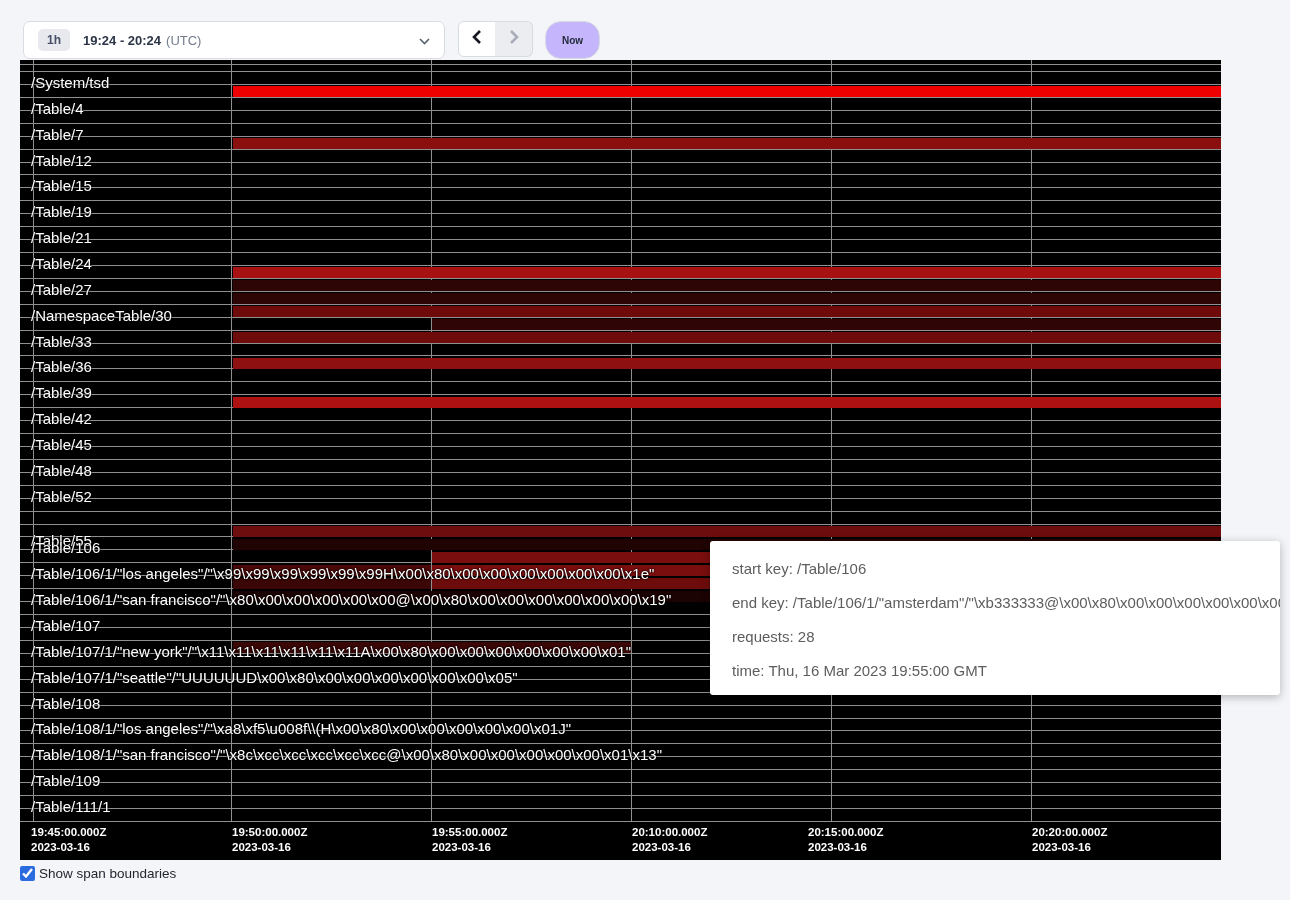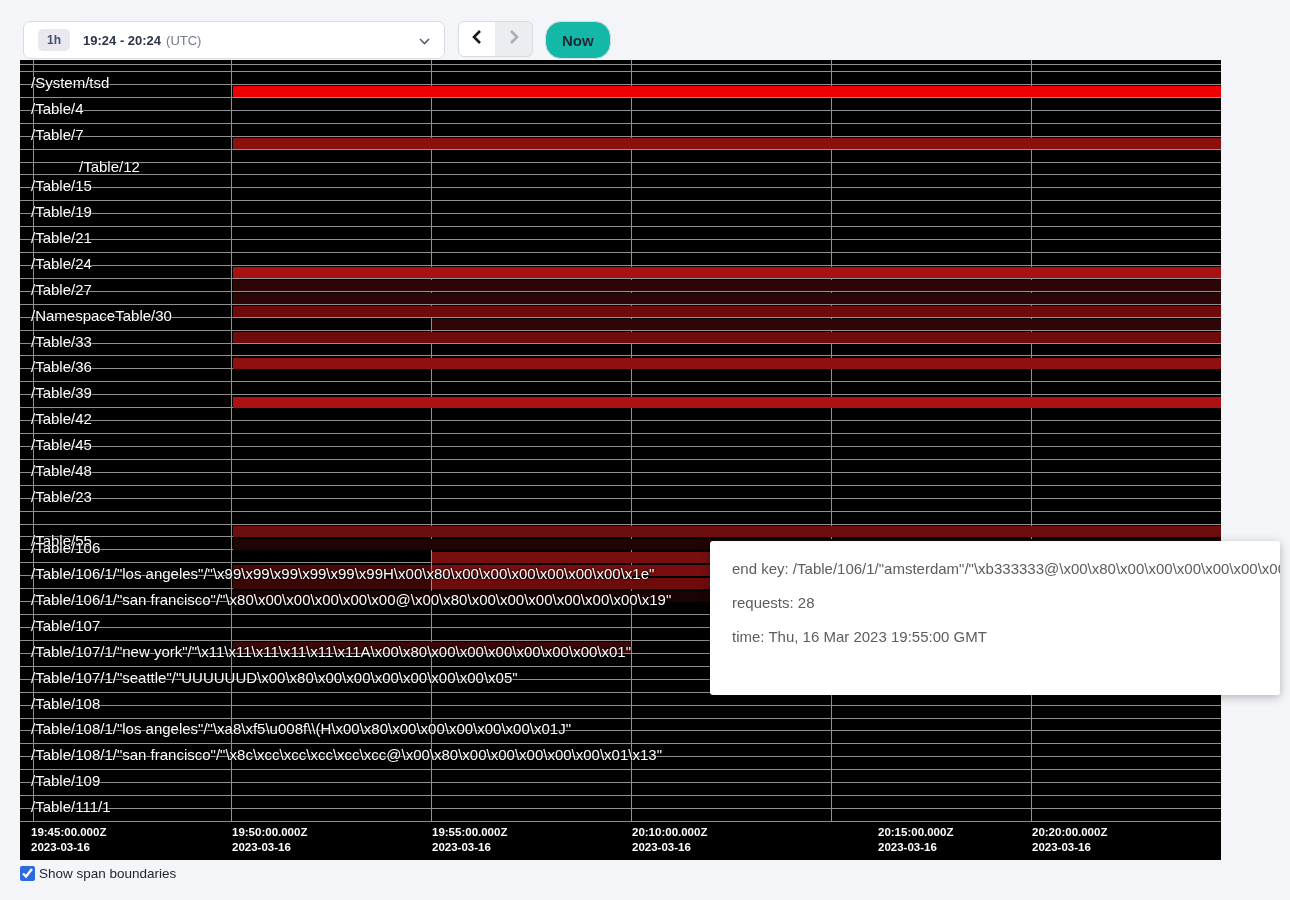--- a/index.html
+++ b/index.html
@@ -11,22 +11,22 @@
     border:1px solid #d9dbe4;border-radius:7px;display:flex;align-items:center;cursor:pointer;}
   .timesel .badge{margin-left:14px;background:#e7e9ef;color:#475066;font-size:12px;font-weight:700;
     padding:4px 9px;border-radius:5px;}
   .timesel .range{margin-left:13px;font-size:13px;color:#2c3547;font-weight:700;}
   .timesel .zone{margin-left:5px;font-size:13px;color:#737b8d;font-weight:400;}
   .timesel .chev{margin-left:auto;margin-right:14px;color:#565f70;}
   .segbtn{position:absolute;top:21px;width:38px;height:36px;box-sizing:border-box;background:#fff;
     border:1px solid #d7dae1;display:flex;align-items:center;justify-content:center;cursor:pointer;}
   .seg-prev{left:458px;border-radius:6px 0 0 6px;}
   .seg-next{left:495px;border-radius:0 6px 6px 0;background:#ebedf1;border-left:none;}
-  .nowbtn{position:absolute;left:545px;top:21px;height:36px;padding:0 16px;background:#14b8a6;
-    border:1px solid #d7dae1;border-radius:16px;font-size:15px;font-weight:700;color:#1f2736;
+  .nowbtn{position:absolute;left:545px;top:21px;height:36px;padding:0 16px;background:#c4b5fd;
+    border:1px solid #d7dae1;border-radius:16px;font-size:10px;font-weight:700;color:#1f2736;
     display:flex;align-items:center;cursor:pointer;}
 
   
   .canvas{position:absolute;left:20px;top:60px;width:1201px;height:800px;background:#000;}
   .hline{position:absolute;left:0;width:1201px;height:1px;background:#909090;}
   .vline{position:absolute;top:0;width:1px;background:#909090;}
   .band{position:absolute;height:11px;}
   .rowlabel{position:absolute;left:11px;height:13px;line-height:13px;font-size:15px;color:#fff;
     white-space:nowrap;text-shadow:0 0 2px #000,0 0 2px #000;}
   .tick{position:absolute;top:765px;color:#fff;font-size:11.5px;font-weight:700;line-height:15px;
@@ -159,34 +159,34 @@
       <div class="band" style="left: 412px; width: 789px; top: 492px; background: rgb(122, 14, 14);"></div>
       <div class="band" style="left: 213px; width: 198px; top: 505px; background: rgb(74, 8, 8);"></div>
       <div class="band" style="left: 412px; width: 789px; top: 505px; background: rgb(122, 14, 14);"></div>
       <div class="band" style="left: 213px; width: 198px; top: 518px; background: rgb(58, 6, 6);"></div>
       <div class="band" style="left: 412px; width: 789px; top: 518px; background: rgb(110, 12, 12);"></div>
       <div class="band" style="left: 213px; width: 988px; top: 531px; background: rgb(28, 3, 3);"></div>
       <div class="band" style="left: 213px; width: 398px; top: 582px; background: rgb(58, 6, 6);"></div>
       <div class="rowlabel" style="top: 16px;">/System/tsd</div>
       <div class="rowlabel" style="top: 42px;">/Table/4</div>
       <div class="rowlabel" style="top: 68px;">/Table/7</div>
-      <div class="rowlabel" style="top: 100px; margin-left: 48px;">/Table/12</div>
+      <div class="rowlabel" style="top: 94px;">/Table/12</div>
       <div class="rowlabel" style="top: 119px;">/Table/15</div>
       <div class="rowlabel" style="top: 145px;">/Table/19</div>
       <div class="rowlabel" style="top: 171px;">/Table/21</div>
       <div class="rowlabel" style="top: 197px;">/Table/24</div>
       <div class="rowlabel" style="top: 223px;">/Table/27</div>
       <div class="rowlabel" style="top: 249px;">/NamespaceTable/30</div>
       <div class="rowlabel" style="top: 275px;">/Table/33</div>
       <div class="rowlabel" style="top: 300px;">/Table/36</div>
       <div class="rowlabel" style="top: 326px;">/Table/39</div>
       <div class="rowlabel" style="top: 352px;">/Table/42</div>
       <div class="rowlabel" style="top: 378px;">/Table/45</div>
       <div class="rowlabel" style="top: 404px;">/Table/48</div>
-      <div class="rowlabel" style="top: 430px;">/Table/23</div>
+      <div class="rowlabel" style="top: 430px;">/Table/52</div>
       <div class="rowlabel" style="top: 474px;">/Table/55</div>
       <div class="rowlabel" style="top: 481px;">/Table/106</div>
       <div class="rowlabel" style="top: 507px;">/Table/106/1/"los angeles"/"\x99\x99\x99\x99\x99\x99H\x00\x80\x00\x00\x00\x00\x00\x00\x1e"</div>
       <div class="rowlabel" style="top: 533px;">/Table/106/1/"san francisco"/"\x80\x00\x00\x00\x00\x00@\x00\x80\x00\x00\x00\x00\x00\x00\x19"</div>
       <div class="rowlabel" style="top: 559px;">/Table/107</div>
       <div class="rowlabel" style="top: 585px;">/Table/107/1/"new york"/"\x11\x11\x11\x11\x11\x11A\x00\x80\x00\x00\x00\x00\x00\x00\x01"</div>
       <div class="rowlabel" style="top: 611px;">/Table/107/1/"seattle"/"UUUUUUD\x00\x80\x00\x00\x00\x00\x00\x00\x05"</div>
       <div class="rowlabel" style="top: 637px;">/Table/108</div>
       <div class="rowlabel" style="top: 662px;">/Table/108/1/"los angeles"/"\xa8\xf5\u008f\\(H\x00\x80\x00\x00\x00\x00\x00\x01J"</div>
       <div class="rowlabel" style="top: 688px;">/Table/108/1/"san francisco"/"\x8c\xcc\xcc\xcc\xcc\xcc@\x00\x80\x00\x00\x00\x00\x00\x01\x13"</div>
@@ -201,31 +201,32 @@
         <div>2023-03-16</div>
       </div>
       <div class="tick" style="left: 412px;">
         <div>19:55:00.000Z</div>
         <div>2023-03-16</div>
       </div>
       <div class="tick" style="left: 612px;">
         <div>20:10:00.000Z</div>
         <div>2023-03-16</div>
       </div>
-      <div class="tick" style="left: 858px;">
+      <div class="tick" style="left: 788px;">
         <div>20:15:00.000Z</div>
         <div>2023-03-16</div>
       </div>
       <div class="tick" style="left: 1012px;">
         <div>20:20:00.000Z</div>
         <div>2023-03-16</div>
       </div>
     </div>
 
   <div class="tooltip">
+    <div class="tline">start key: /Table/106</div>
     <div class="tline">end key: /Table/106/1/"amsterdam"/"\xb333333@\x00\x80\x00\x00\x00\x00\x00\x00#"</div>
     <div class="tline">requests: 28</div>
     <div class="tline">time: Thu, 16 Mar 2023 19:55:00 GMT</div>
   </div>
 
   <div class="footer">
     <input type="checkbox" checked="" id="spanbound" style="">
     <label for="spanbound">Show span boundaries</label>
   </div>
 

